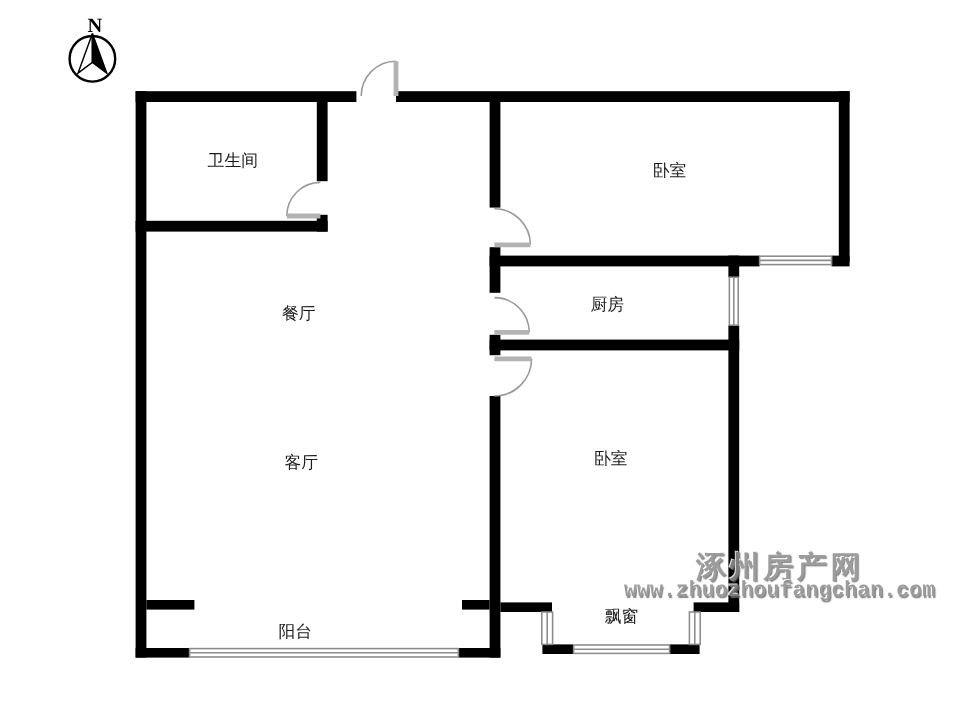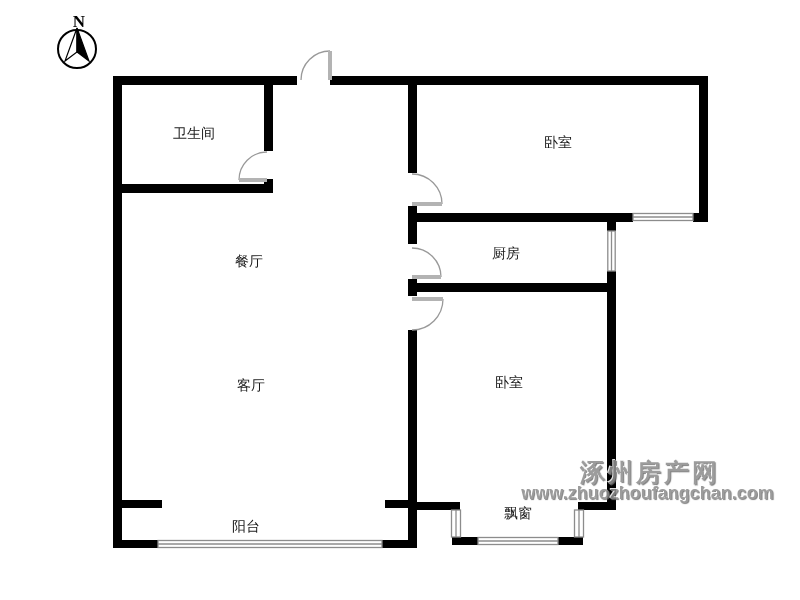--- a/index.html
+++ b/index.html
@@ -49,20 +49,21 @@
     width: 220px;
     font-size: 25px;
     letter-spacing: 3px;
   }
   #wm-url {
     left: 520px;
     top: 483px;
     width: 255px;
     font-size: 18px;
     letter-spacing: 0px;
+    font-family: Liberation Mono, monospace;
   }
 </style>
 </head>
 <body>
 
 <div id="stage">
 
   <svg id="plan-svg" width="800" height="600" viewBox="0 0 800 600">
 
     <g fill="#000000">

